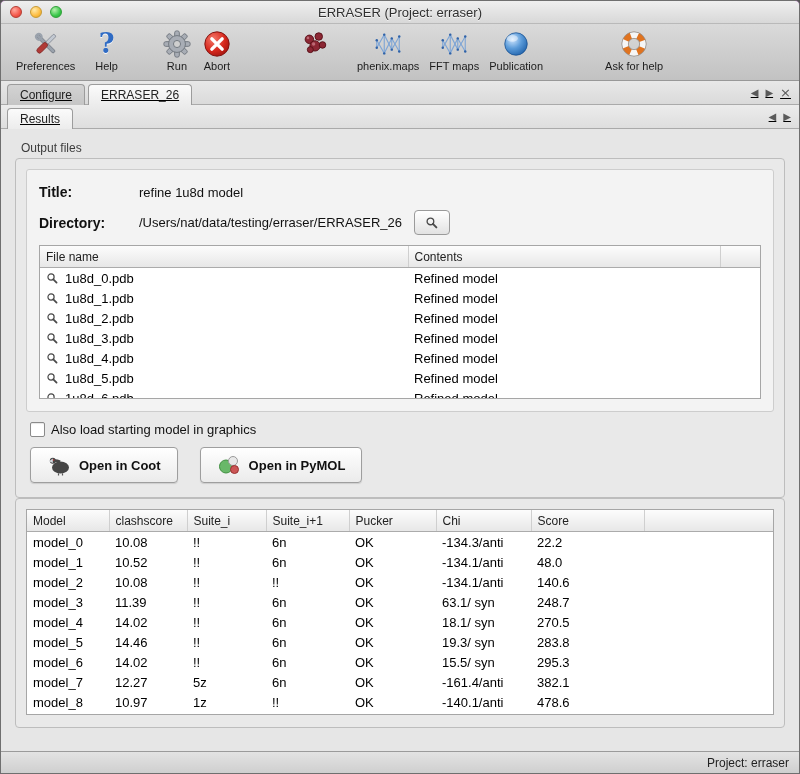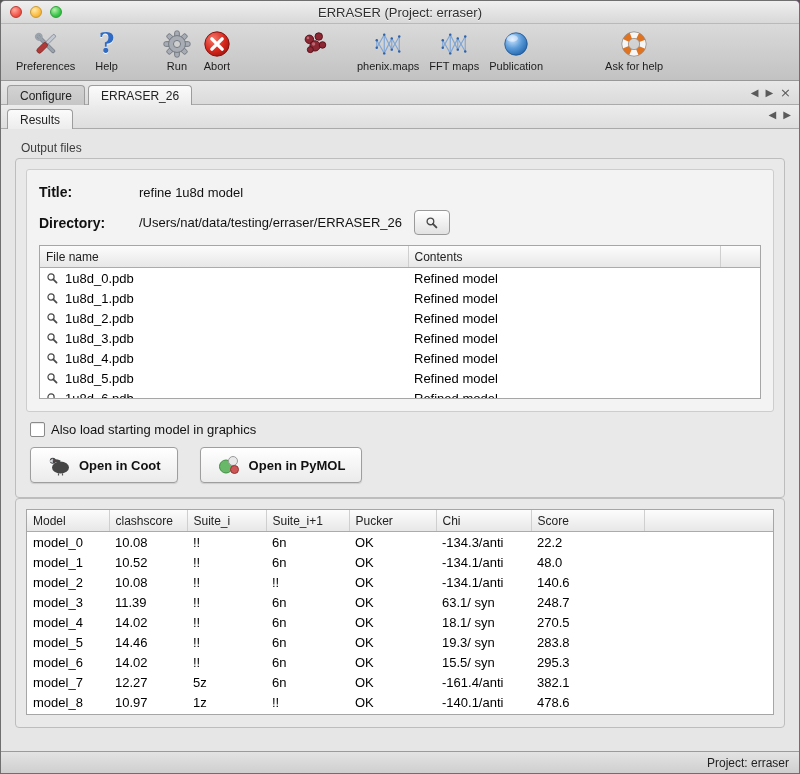--- a/index.html
+++ b/index.html
@@ -22,21 +22,21 @@
   .tool .ticon{height:33px;display:flex;align-items:center;justify-content:center;}
   .tool .tlabel{font-size:11px;color:#1c1c1c;white-space:nowrap;}
   .t-help{margin-left:10px;}
   .t-run{margin-left:34px;}
   .t-refine{margin-left:42px;gap:39px;}
   .t-ask{margin-left:52px;}
   .helpglyph{font-family:"DejaVu Serif",serif;font-size:27px;font-weight:bold;color:#2f6bc4;
              text-shadow:0 1px 0 rgba(255,255,255,.85);line-height:1;}
   
   .tabbar{height:24px;flex:0 0 24px;background:linear-gradient(#e8e8e8,#dadada);border-bottom:1px solid #aaa;
-          display:flex;align-items:flex-start;padding:4px 8px 0 6px;box-sizing:border-box;}
+          display:flex;align-items:center;padding:4px 8px 0 6px;box-sizing:border-box;text-decoration:underline;}
   .tab{font-size:12px;color:#222;padding:3px 12px;border:1px solid #9c9c9c;border-radius:4px 4px 0 0;
        border-bottom:none;margin-right:3px;background:linear-gradient(#d3d3d3,#c5c5c5);white-space:nowrap;}
   .tab.active{background:linear-gradient(#fbfbfb,#ececec);}
   .tabnav{margin-left:auto;display:flex;align-items:center;gap:7px;color:#5a5a5a;font-size:10px;
           font-family:"DejaVu Sans",sans-serif;padding-bottom:5px;}
   .tabnav span{cursor:default;}
   
   .content{flex:1;background:#e6e6e6;padding:6px 14px 4px;box-sizing:border-box;overflow:hidden;}
   .grouplabel{font-size:12px;color:#3c3c3c;margin:6px 0 3px 6px;}
   .groupbox{border:1px solid #bdbdbd;border-radius:4px;background:#e9e9e9;padding:10px 10px 12px;}

